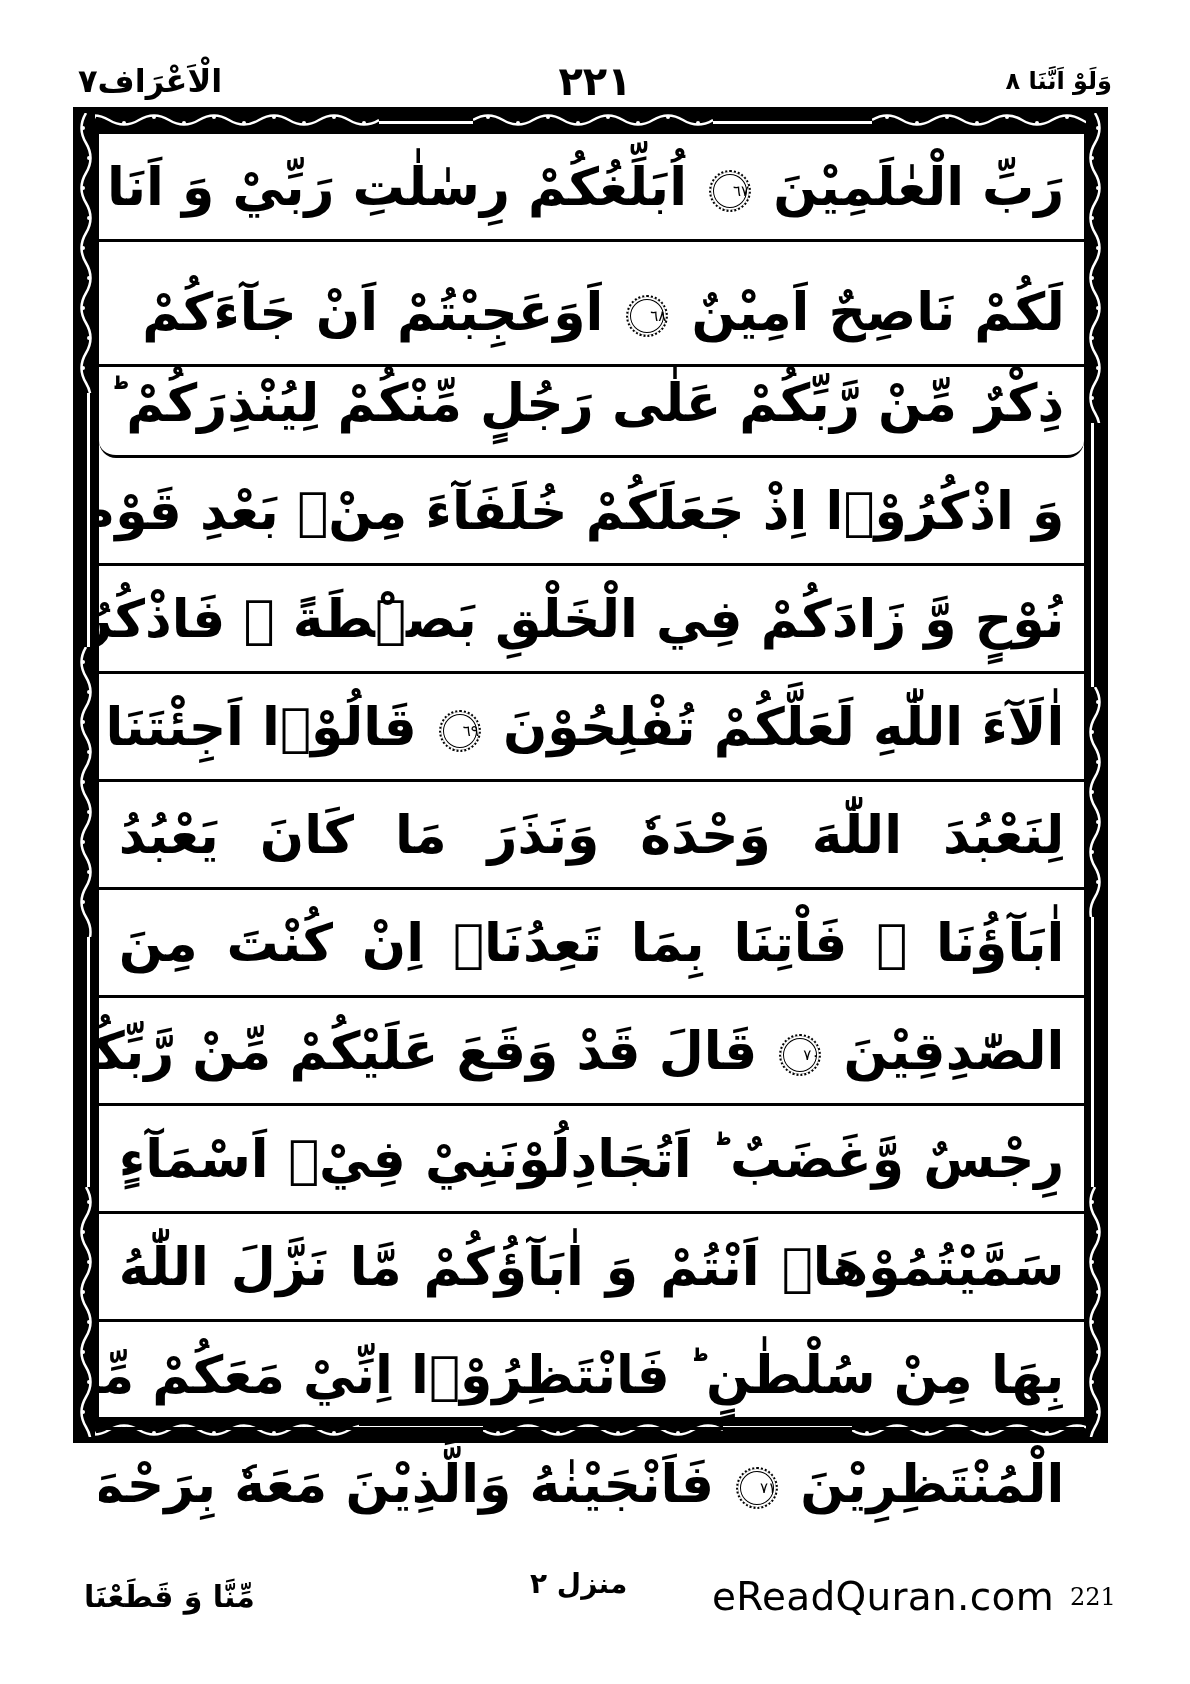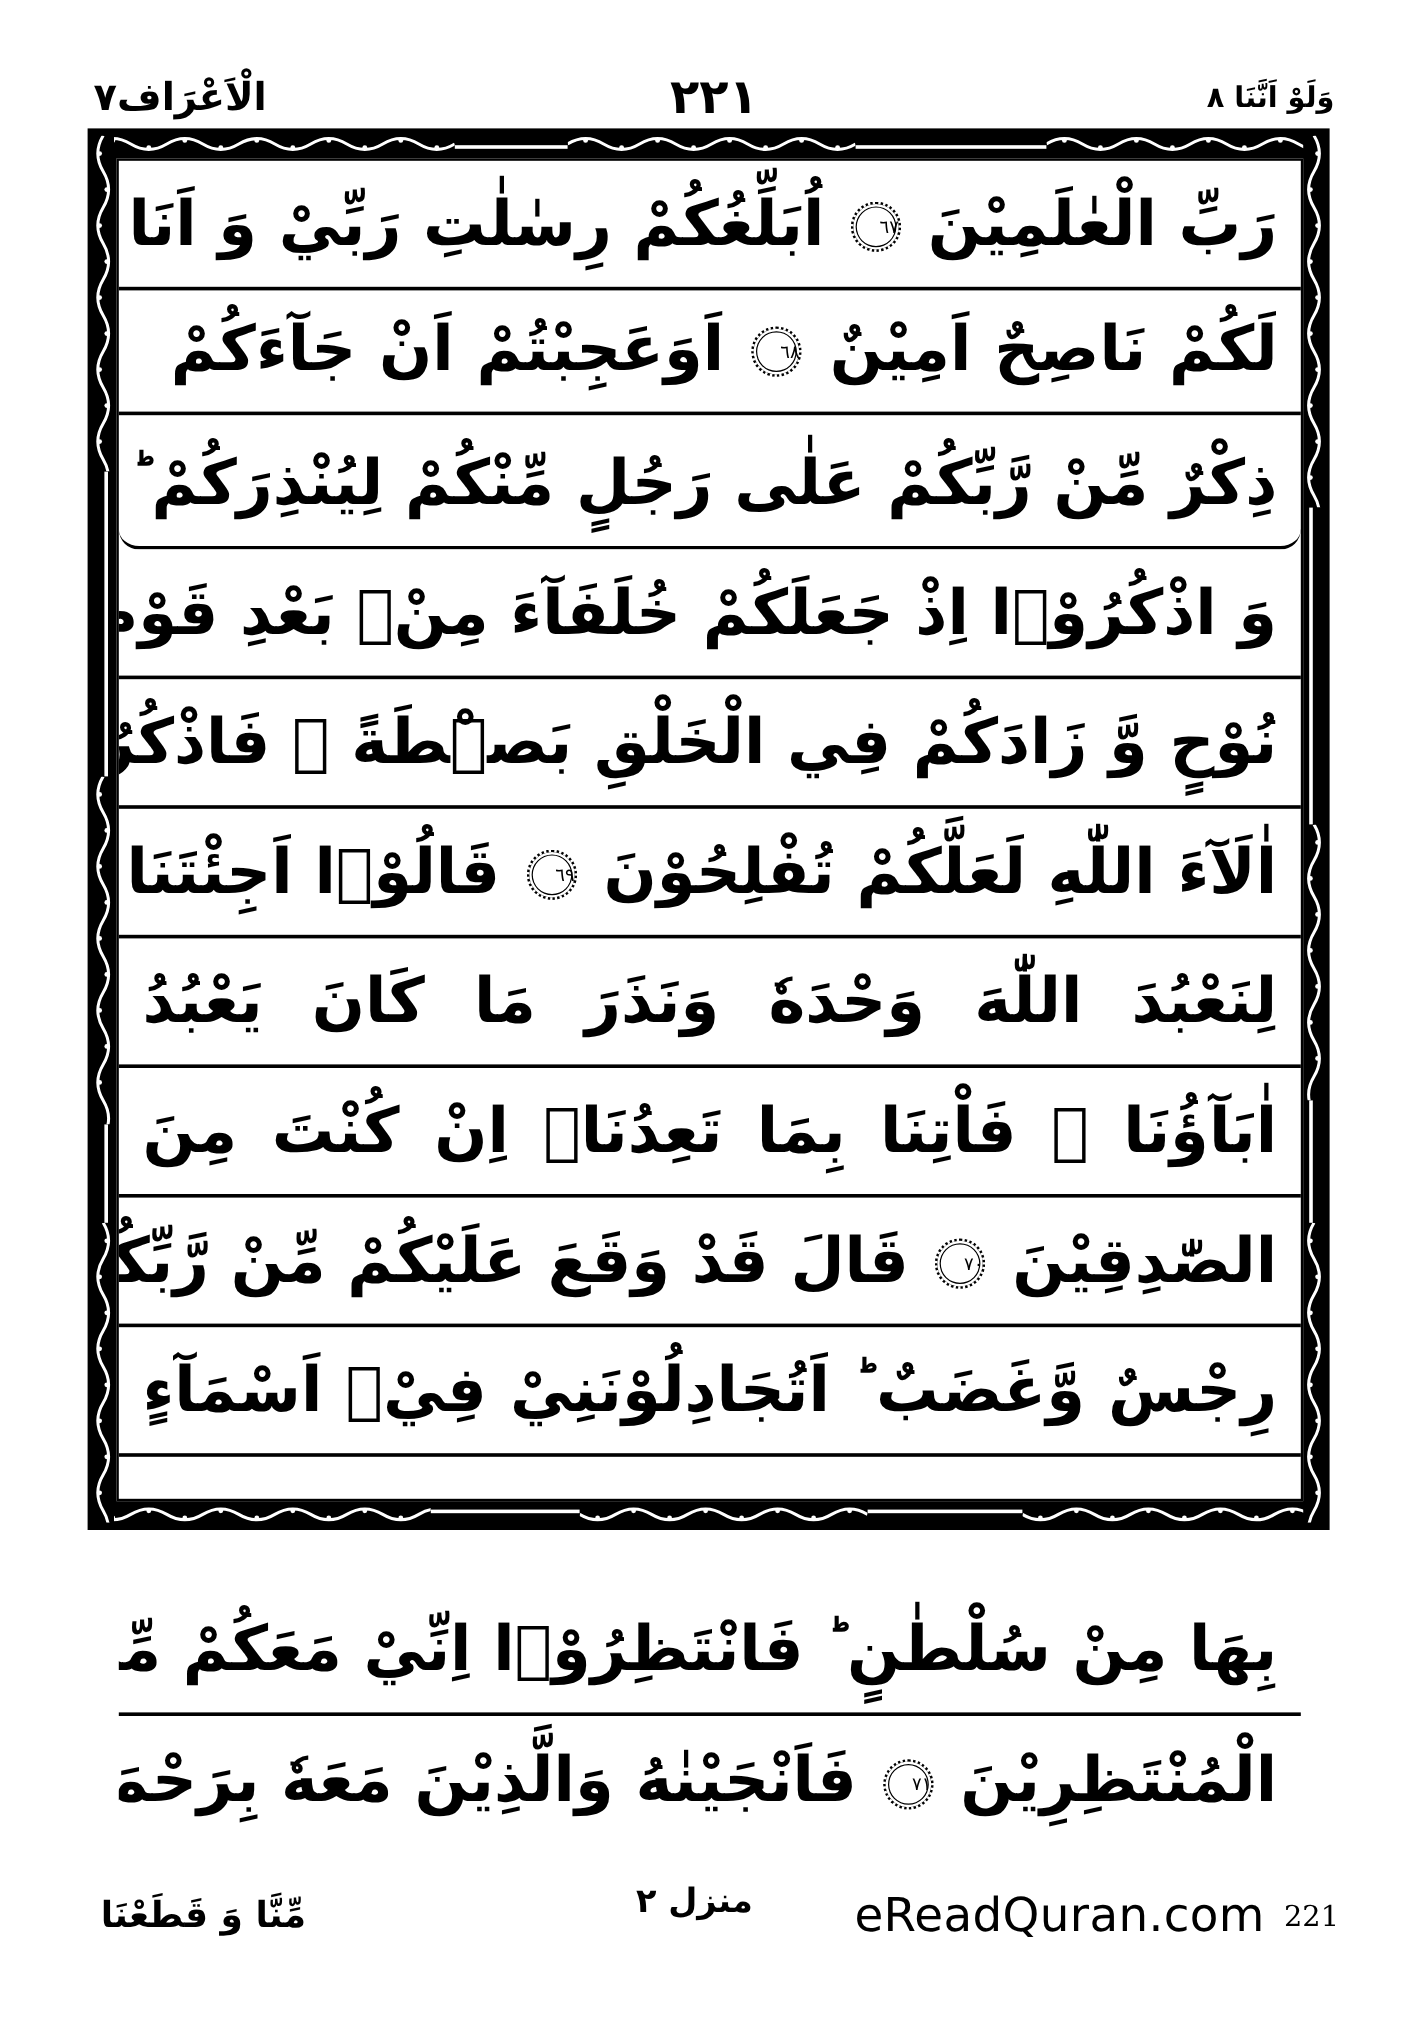--- a/index.html
+++ b/index.html
@@ -5,21 +5,21 @@
     html, body { margin: 0; padding: 0; background: #ffffff; }
     body { width: 1190px; height: 1684px; position: relative; overflow: hidden; font-family: "DejaVu Sans", sans-serif; color: #000; }
 
     
     .hdr { position: absolute; top: 58px; height: 46px; font-family: "DejaVu Sans", sans-serif; font-weight: bold; color: #000; direction: rtl; white-space: nowrap; }
     .hdr-right { right: 78px; font-size: 24px; line-height: 46px; }
     .hdr-center { left: 0; width: 1190px; text-align: center; font-size: 40px; line-height: 46px; }
     .hdr-left { left: 78px; font-size: 32px; line-height: 46px; }
 
     
-    .frame { position: absolute; left: 73px; top: 107px; width: 1035px; height: 1168px; background: #000; }
+    .frame { position: absolute; left: 73px; top: 107px; width: 1035px; height: 1336px; background: #000; }
     .frame-inner-stripe { position: absolute; left: 14px; top: 14px; right: 14px; bottom: 14px; border: 3px solid #fff; box-sizing: border-box; }
     .content { position: absolute; left: 24px; top: 25px; right: 22px; bottom: 24px; background: #fff; border: 2px solid #000; box-sizing: border-box; }
 
     .orn { position: absolute; background: #000; overflow: hidden; }
     .orn svg { display: block; }
     .orn-top-l { left: 6px; top: 4px; width: 300px; height: 18px; }
     .orn-top-c { left: 400px; top: 4px; width: 240px; height: 18px; }
     .orn-top-r { right: 6px; top: 4px; width: 230px; height: 18px; }
     .orn-bot-l { left: 6px; bottom: 4px; width: 280px; height: 18px; }
     .orn-bot-c { left: 410px; bottom: 4px; width: 240px; height: 18px; }
@@ -243,21 +243,21 @@
           <circle cx="6" cy="195" r="2"></circle>
           <circle cx="12" cy="225" r="2"></circle>
         </g>
       </svg>
     </div>
 
   <div class="content" id="text-area">
       <div class="row" style="top: 0px;">
         <div class="row-text"><span>رَبِّ الْعٰلَمِيْنَ</span> <span class="ayah">٦٧</span> <span>اُبَلِّغُكُمْ رِسٰلٰتِ رَبِّيْ وَ اَنَا</span> </div>
       </div>
-      <div class="row" style="top: 104px; padding-left: 24px;">
+      <div class="row" style="top: 125px; padding-left: 24px;">
         <div class="row-text"><span>لَكُمْ نَاصِحٌ اَمِيْنٌ</span> <span class="ayah">٦٨</span> <span>اَوَعَجِبْتُمْ اَنْ جَآءَكُمْ</span> </div>
       </div>
       <div class="row" style="top: 216px; border-radius: 17px;">
         <div class="row-text"><span>ذِكْرٌ مِّنْ رَّبِّكُمْ عَلٰى رَجُلٍ مِّنْكُمْ لِيُنْذِرَكُمْ ؕ</span> </div>
       </div>
       <div class="row" style="top: 324px;">
         <div class="row-text"><span>وَ اذْكُرُوْۤا اِذْ جَعَلَكُمْ خُلَفَآءَ مِنْۢ بَعْدِ قَوْمِ</span> </div>
       </div>
       <div class="row" style="top: 432px;">
         <div class="row-text"><span>نُوْحٍ وَّ زَادَكُمْ فِي الْخَلْقِ بَصْۜطَةً ۚ فَاذْكُرُوْۤا</span> </div>
@@ -269,20 +269,23 @@
         <div class="row-text"><span>اٰبَآؤُنَا ۚ فَاْتِنَا بِمَا تَعِدُنَاۤ اِنْ كُنْتَ مِنَ</span> </div>
       </div>
       <div class="row" style="top: 648px;">
         <div class="row-text"><span>لِنَعْبُدَ اللّٰهَ وَحْدَهٗ وَنَذَرَ مَا كَانَ يَعْبُدُ</span> </div>
       </div>
       <div class="row" style="top: 864px;">
         <div class="row-text"><span>الصّٰدِقِيْنَ</span> <span class="ayah">٧٠</span> <span>قَالَ قَدْ وَقَعَ عَلَيْكُمْ مِّنْ رَّبِّكُمْ</span> </div>
       </div>
       <div class="row" style="top: 972px;">
         <div class="row-text"><span>رِجْسٌ وَّغَضَبٌ ؕ اَتُجَادِلُوْنَنِيْ فِيْۤ اَسْمَآءٍ</span> </div>
+      </div>
+      <div class="row" style="top: 1080px;">
+        <div class="row-text"><span>سَمَّيْتُمُوْهَاۤ اَنْتُمْ وَ اٰبَآؤُكُمْ مَّا نَزَّلَ اللّٰهُ</span> </div>
       </div>
       <div class="row" style="top: 1188px;">
         <div class="row-text"><span>بِهَا مِنْ سُلْطٰنٍ ؕ فَانْتَظِرُوْۤا اِنِّيْ مَعَكُمْ مِّنَ</span> </div>
       </div>
       <div class="row" style="top: 1296px;">
         <div class="row-text"><span>الْمُنْتَظِرِيْنَ</span> <span class="ayah">٧١</span> <span>فَاَنْجَيْنٰهُ وَالَّذِيْنَ مَعَهٗ بِرَحْمَةٍ</span> </div>
       </div>
     </div>
 </div>
 

